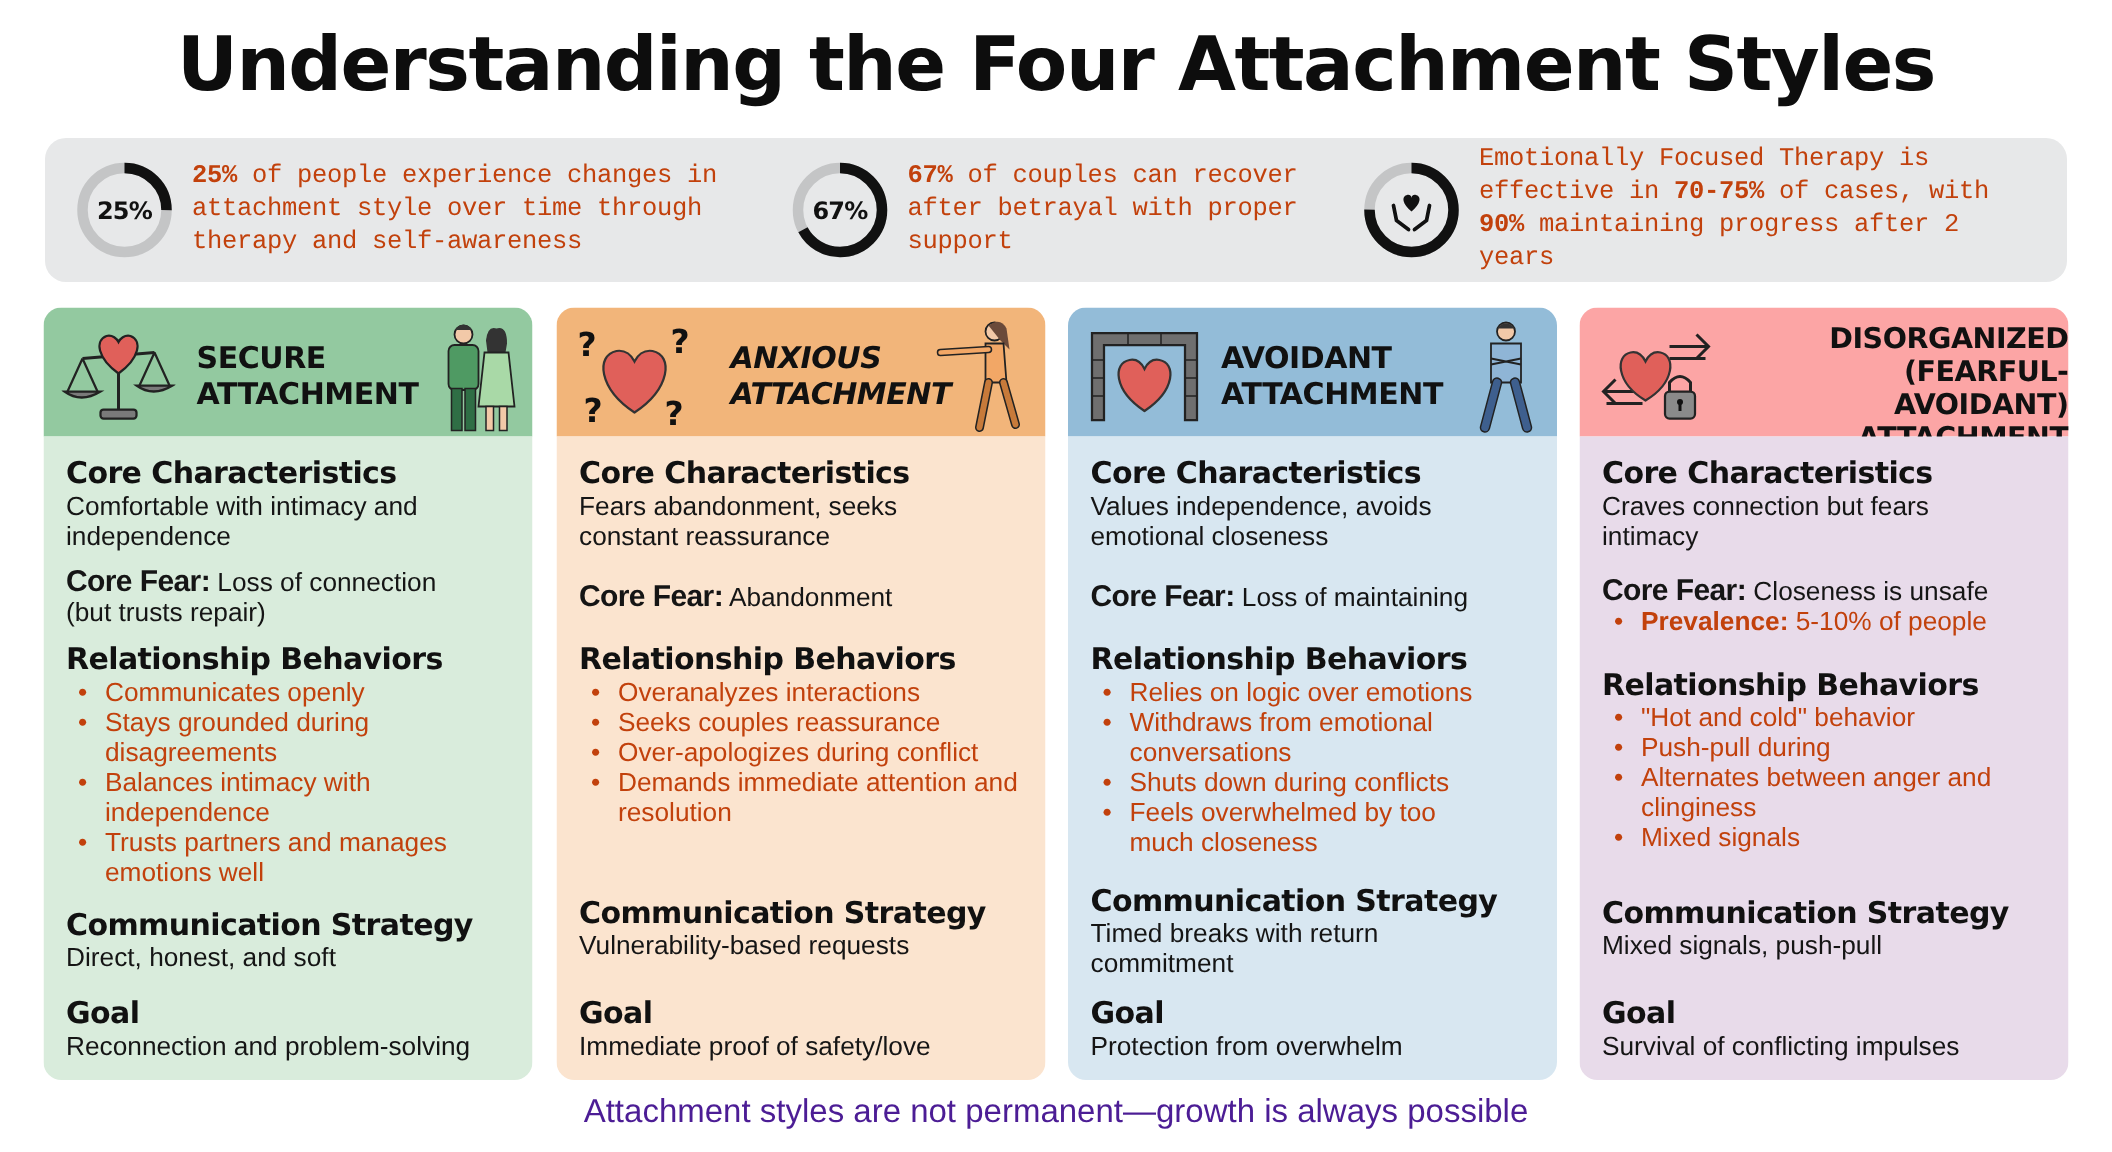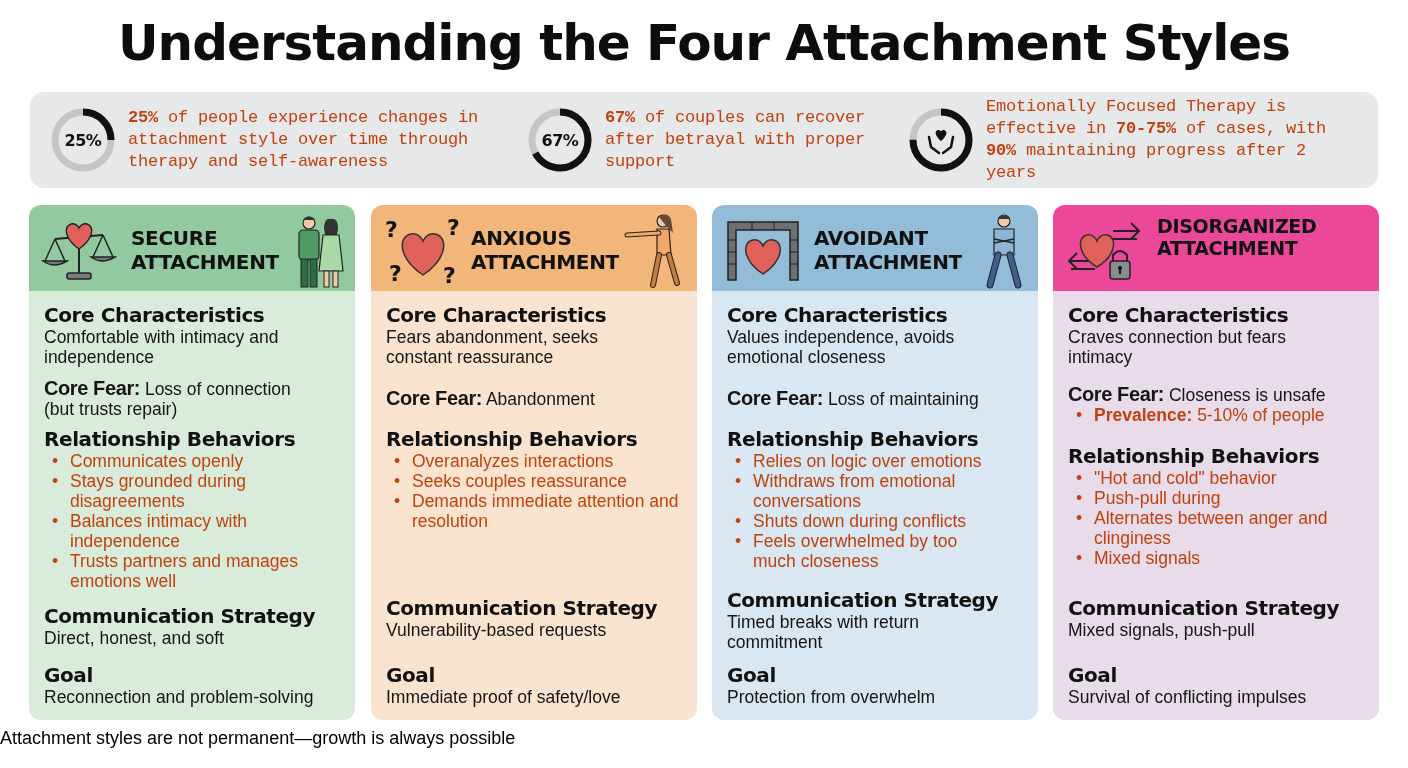--- a/index.html
+++ b/index.html
@@ -38,26 +38,26 @@
   ul.bl li::before { content: "•"; position: absolute; left: -18px; top: 0; }
   ul.bl li b { font-weight: 700; }
   .sec { position: absolute; left: 15px; right: 10px; }
 
   .secure .card-head { background: #93c9a0; }
   .secure .card-body { background: #d9ecdc; }
   .anxious .card-head { background: #f2b57a; }
   .anxious .card-body { background: #fbe4cf; }
   .avoidant .card-head { background: #93bcd8; }
   .avoidant .card-body { background: #d8e7f1; }
-  .disorg .card-head { background: #ec4899; }
+  .disorg .card-head { background: #fca5a5; text-align: right; }
   .disorg .card-body { background: #e8dbea; }
 
   .footer {
-    position: absolute; left: 0; top: 728px; width: 1408px; text-align: left;
-    font-family: "Liberation Sans", sans-serif; font-size: 18px; color: #000000;
+    position: absolute; left: 0; top: 728px; width: 1408px; text-align: center;
+    font-family: "Liberation Sans", sans-serif; font-size: 22px; color: #4c1d95;
   }
 </style>
 </head>
 <body>
 
 <div class="title">Understanding the Four Attachment Styles</div>
 
 <div class="stats">
   <div class="stat" style="left:20px;">
     <div class="stat-ring">
@@ -152,21 +152,21 @@
 
 <div class="card anxious" style="left:371px;">
   <div class="card-head">
     <svg style="position:absolute;left:12px;top:10px;" width="80" height="70" viewBox="0 0 80 70">
       <text x="2" y="22" font-family="DejaVu Sans, sans-serif" font-weight="700" font-size="22" fill="#111">?</text>
       <text x="64" y="20" font-family="DejaVu Sans, sans-serif" font-weight="700" font-size="22" fill="#111">?</text>
       <text x="6" y="66" font-family="DejaVu Sans, sans-serif" font-weight="700" font-size="22" fill="#111">?</text>
       <text x="60" y="68" font-family="DejaVu Sans, sans-serif" font-weight="700" font-size="22" fill="#111">?</text>
       <path d="M40 60 C16 44 14 22 28 19 C34 18 38 22 40 26 C42 22 46 18 52 19 C66 22 64 44 40 60Z" fill="#e0605a" stroke="#333" stroke-width="1.5"></path>
     </svg>
-    <div class="card-title" style="left:100px;top:21px;">
+    <div class="card-title" style="left:116px;top:21px;font-style:italic;">
       <div>ANXIOUS</div>
         <div>ATTACHMENT</div>
     </div>
     <svg style="position:absolute;left:252px;top:6px;" width="66" height="80" viewBox="0 0 66 80">
       <circle cx="40" cy="10" r="6" fill="#f2c9a8" stroke="#222" stroke-width="1.2"></circle>
       <path d="M36 6 Q44 0 48 8 L50 22 L44 16Z" fill="#6b4a3a"></path>
       <path d="M34 18 L46 18 L48 44 L34 44Z" fill="#f2a766" stroke="#222" stroke-width="1.2"></path>
       <path d="M36 22 L4 24" stroke="#222" stroke-width="5" stroke-linecap="round"></path>
       <path d="M36 22 L4 24" stroke="#f2a766" stroke-width="3" stroke-linecap="round"></path>
       <path d="M36 44 L30 74 M46 44 L54 72" stroke="#222" stroke-width="6" stroke-linecap="round"></path>
@@ -179,20 +179,21 @@
       <div class="p" style="width:240px;">Fears abandonment, seeks constant reassurance</div>
     </div>
     <div class="sec" style="top:97px;">
       <div class="p"><span class="inline-h">Core Fear:</span> <span class="inline-p">Abandonment</span></div>
     </div>
     <div class="sec" style="top:136px;">
       <div class="h">Relationship Behaviors</div>
       <ul class="bl" style="width:300px;">
         <li>Overanalyzes interactions</li>
         <li>Seeks couples reassurance</li>
+        <li>Over-apologizes during conflict</li>
         <li>Demands immediate attention and resolution</li>
       </ul>
     </div>
     <div class="sec" style="top:305px;">
       <div class="h">Communication Strategy</div>
       <div class="p">Vulnerability-based requests</div>
     </div>
     <div class="sec" style="top:372px;">
       <div class="h">Goal</div>
       <div class="p">Immediate proof of safety/love</div>
@@ -263,20 +264,21 @@
       <path d="M30 44 L4 44 M12 36 L4 44 L12 52" stroke="#222" stroke-width="2" fill="none"></path>
       <path d="M30 52 L6 52" stroke="#222" stroke-width="2" fill="none"></path>
       <path d="M32 50 C12 38 12 20 22 18 C27 17 30 20 32 24 C34 20 37 17 42 18 C52 20 52 38 32 50Z" fill="#e0605a" stroke="#333" stroke-width="1.5"></path>
       <path d="M48 44 L48 38 Q55 30 62 38 L62 44" stroke="#222" stroke-width="2" fill="none"></path>
       <rect x="45" y="44" width="20" height="18" rx="3" fill="#8a8a8a" stroke="#222" stroke-width="1.5"></rect>
       <circle cx="55" cy="51" r="2" fill="#111"></circle>
       <rect x="54" y="51" width="2" height="6" fill="#111"></rect>
     </svg>
     <div class="card-title" style="left:104px;top:10px;font-size:19px;line-height:22px;">
       <div>DISORGANIZED</div>
+        <div>(FEARFUL-AVOIDANT)</div>
         <div>ATTACHMENT</div>
     </div>
   </div>
   <div class="card-body">
     <div class="sec" style="top:12px;">
       <div class="h">Core Characteristics</div>
       <div class="p" style="width:250px;">Craves connection but fears intimacy</div>
     </div>
     <div class="sec" style="top:93px;">
       <div class="p"><span class="inline-h">Core Fear:</span> <span class="inline-p">Closeness is unsafe</span></div>

